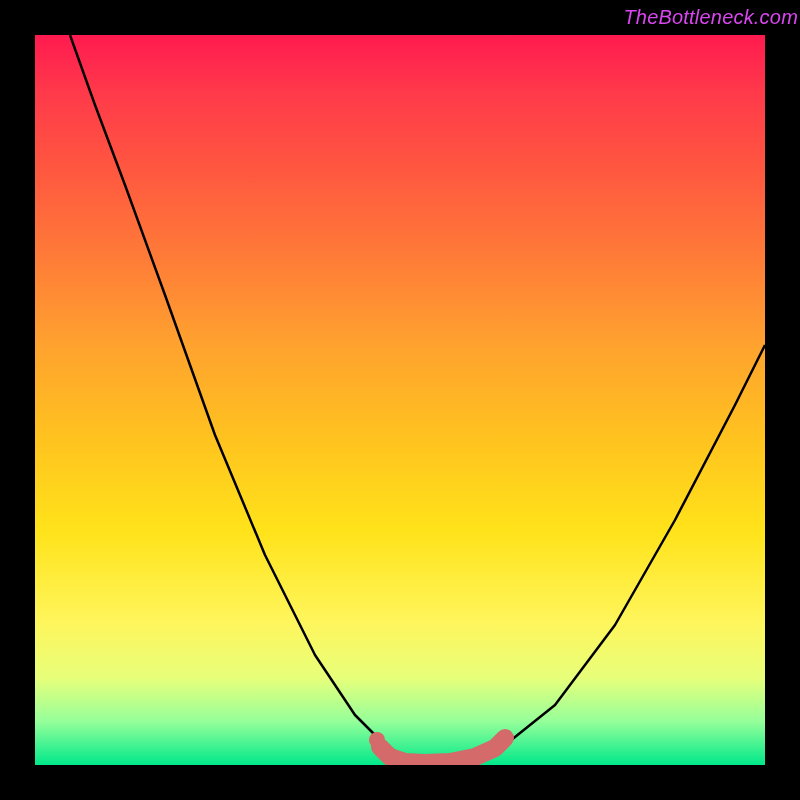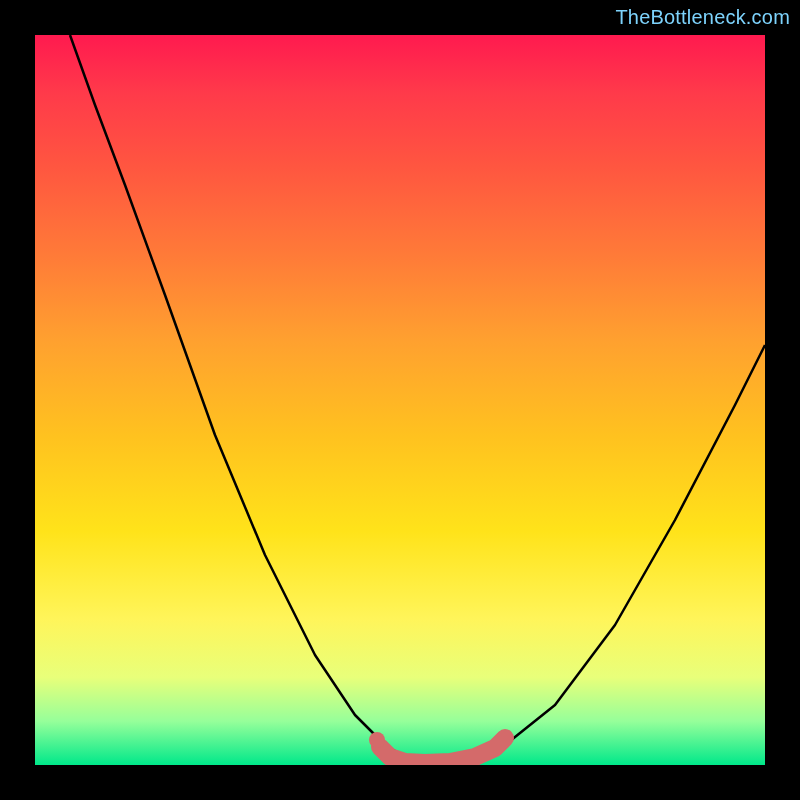--- a/index.html
+++ b/index.html
@@ -26,26 +26,27 @@
       #ffc21f 55%,
       #ffe31a 68%,
       #fff55a 80%,
       #e8ff7a 88%,
       #96ff9a 94%,
       #00e88a 100%);
   }
   .watermark {
     position: absolute;
     top: 6px;
-    right: 10px;
-    color: #7dd3fc;
+    right: 2px;
+    color: #d946ef;
     font-size: 20px;
     font-weight: 500;
     letter-spacing: 0.2px;
     user-select: none;
+    font-style: italic;
   }
   svg.curve {
     position: absolute;
     left: 0;
     top: 0;
     width: 730px;
     height: 730px;
     pointer-events: none;
   }
 </style>

